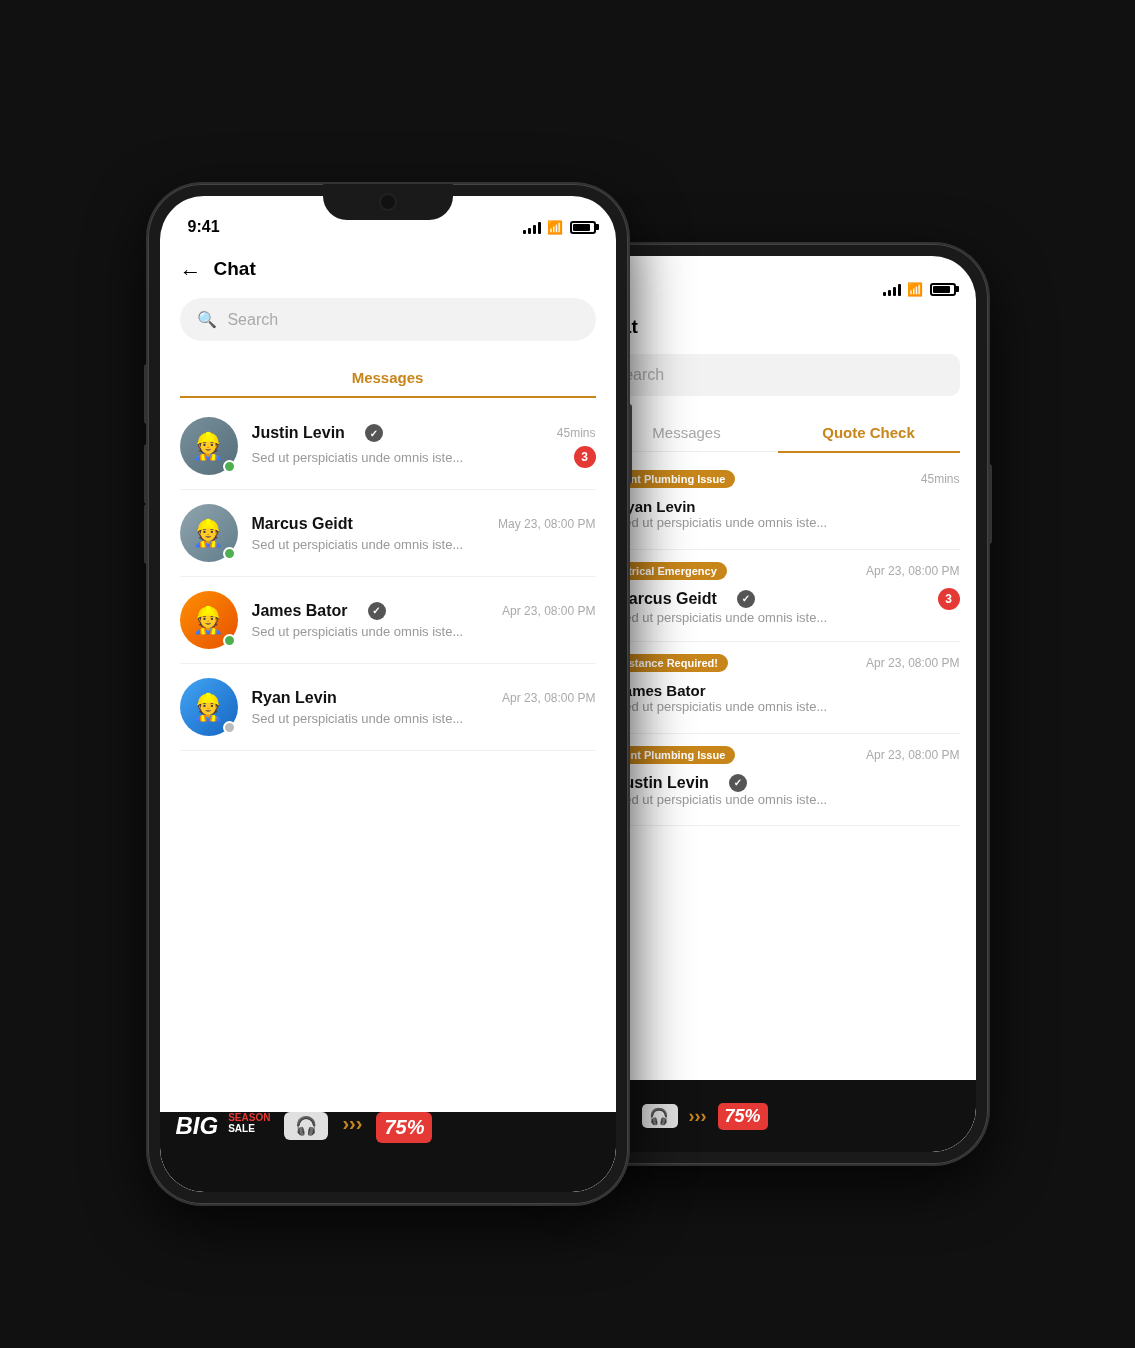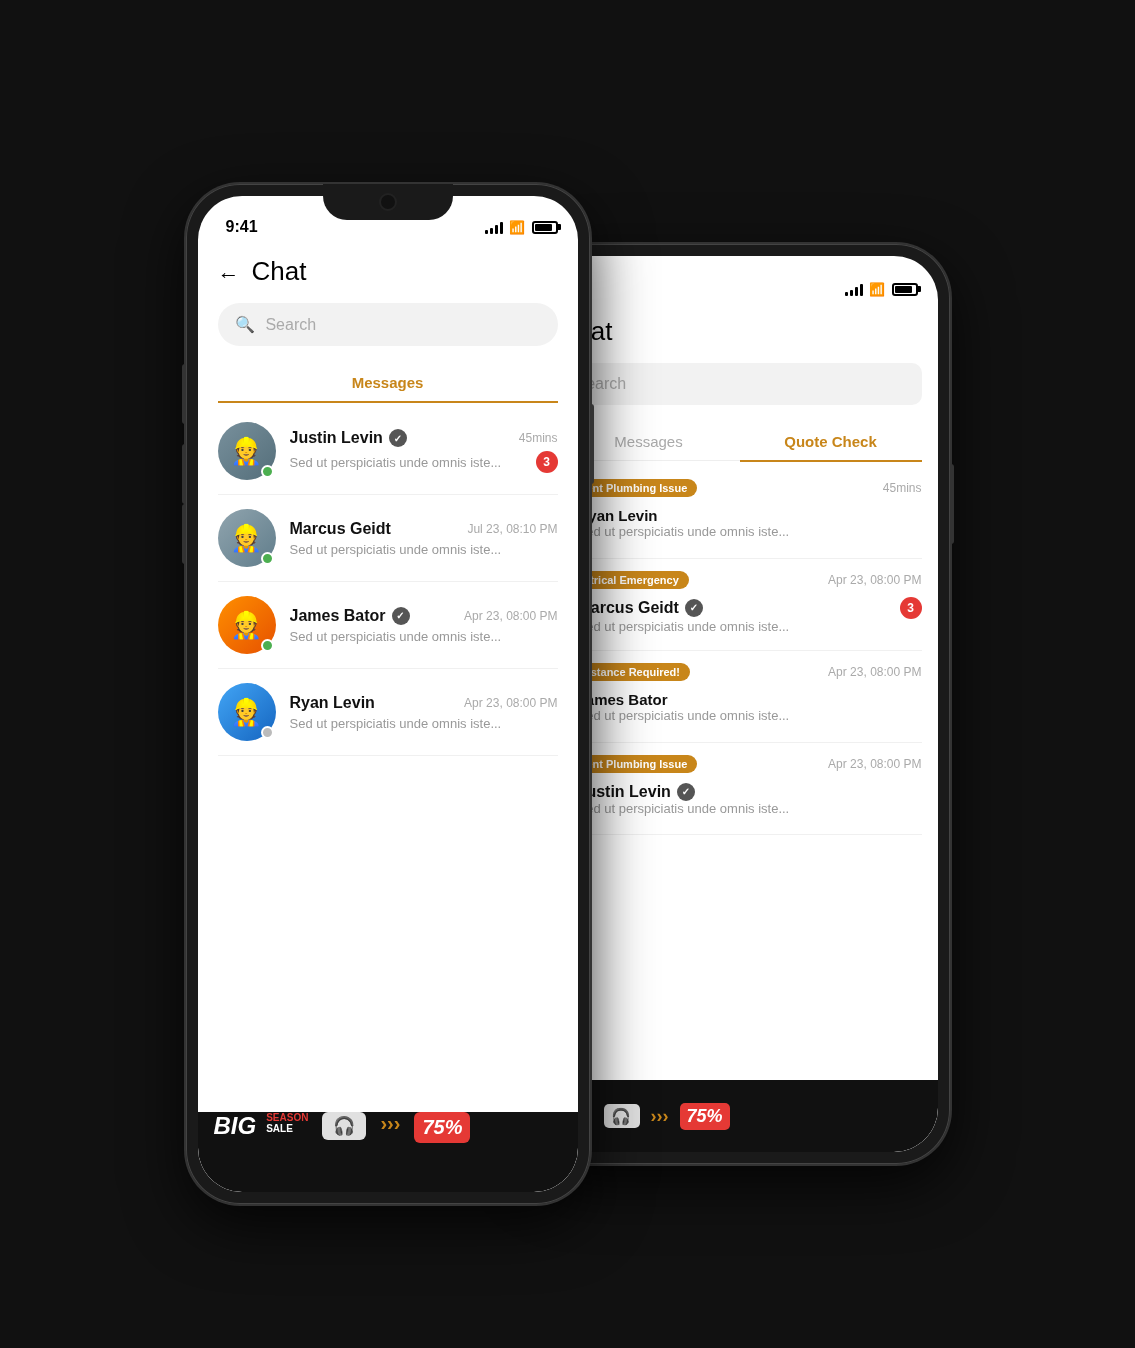--- a/index.html
+++ b/index.html
@@ -24,21 +24,21 @@
 
     
     .phone {
       position: relative;
       border-radius: 54px;
       background: #1a1a1a;
       box-shadow: 0 0 0 2px #333, 0 20px 60px rgba(0,0,0,0.8), inset 0 0 0 1px #444;
     }
 
     .phone-1 {
-      width: 404px;
+      width: 480px;
       height: 1020px;
       z-index: 2;
     }
 
     .phone-2 {
       width: 420px;
       height: 920px;
       z-index: 1;
       margin-left: -60px;
       margin-top: 60px;
@@ -191,22 +191,22 @@
       padding: 8px 0 16px;
     }
 
     .back-btn {
       font-size: 22px;
       cursor: pointer;
       color: #000;
     }
 
     .page-title {
-      font-size: 26px;
-      font-weight: 400;
+      font-size: 19px;
+      font-weight: 700;
       color: #000;
     }
 
     
     .search-bar {
       background: #f2f2f2;
       border-radius: 28px;
       padding: 12px 18px;
       display: flex;
       align-items: center;
@@ -325,21 +325,21 @@
       align-items: center;
       margin-bottom: 4px;
     }
 
     .chat-name {
       font-size: 16px;
       font-weight: 700;
       color: #111;
       display: flex;
       align-items: center;
-      gap: 6px;
+      gap: 20px;
     }
 
     .verified-badge {
       display: inline-flex;
       align-items: center;
       justify-content: center;
       background: #555;
       color: #fff;
       border-radius: 50%;
       width: 18px;
@@ -557,21 +557,21 @@
               <div class="avatar avatar-marcus">
                 <div class="avatar-person">👷</div>
               </div>
               <div class="online-dot green"></div>
             </div>
             <div class="chat-info">
               <div class="chat-name-row">
                 <div class="chat-name">
                   <span>Marcus Geidt</span>
                 </div>
-                <span class="chat-time">Jul 23, 08:10 PM</span>
+                <span class="chat-time">May 23, 08:00 PM</span>
               </div>
               <div class="chat-preview-row">
                 <span class="chat-preview">Sed ut perspiciatis unde omnis iste...</span>
               </div>
             </div>
           </div>
 
           <div class="chat-item">
             <div class="avatar-wrap">
               <div class="avatar avatar-james">

